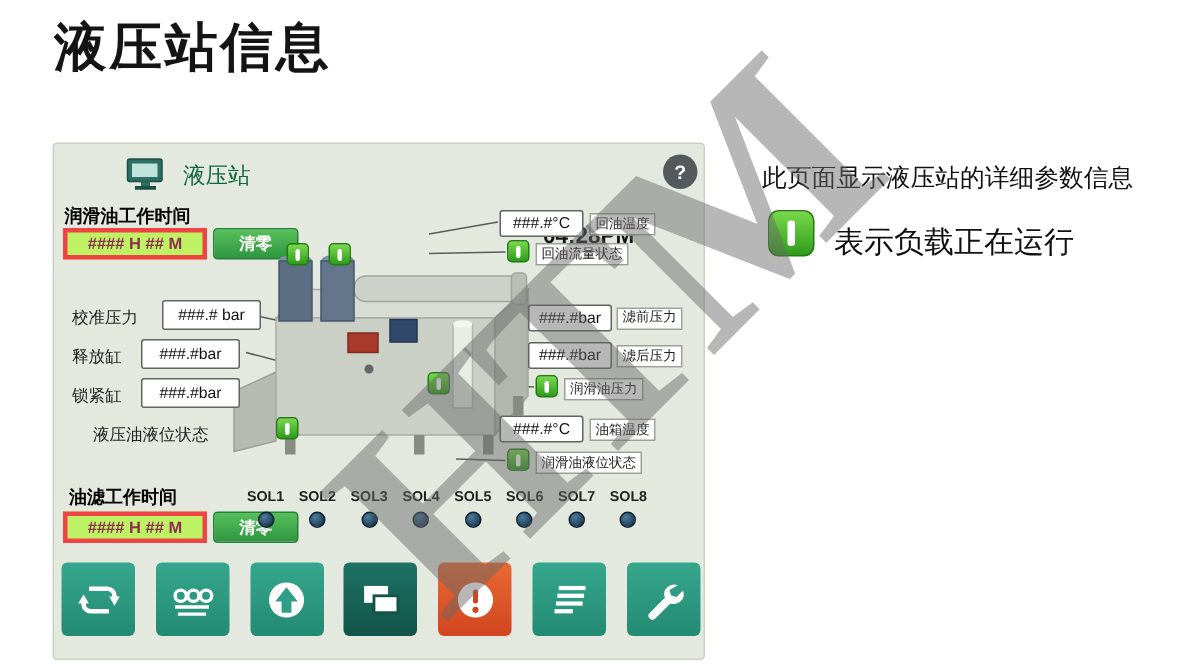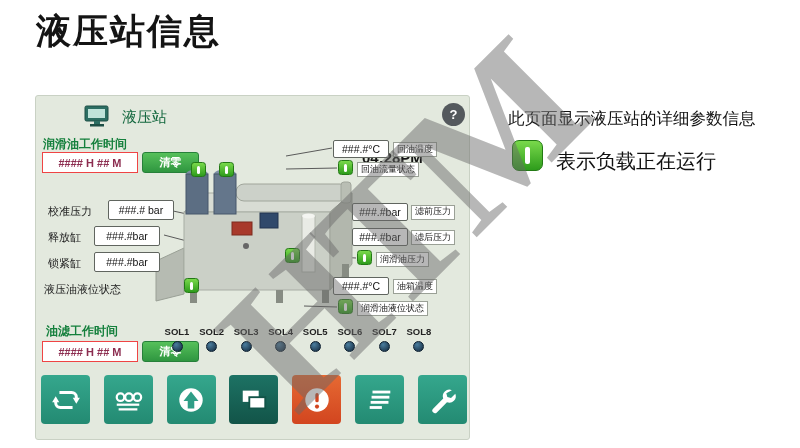--- a/index.html
+++ b/index.html
@@ -20,22 +20,22 @@
 
   
   .panel { position:absolute; left:35px; top:95px; width:435px; height:345px;
            background:#e3e9de; border:1px solid #c9d1c4; border-radius:3px; }
   .panel-title { position:absolute; left:86px; top:12px; font-size:15px; font-weight:400; color:#14683f; }
   .panel-time  { position:absolute; left:326px; top:10px; font-size:15px; font-weight:600; color:#141414;margin-top:43px; }
   .help-btn { position:absolute; left:406px; top:7px; width:23px; height:23px; border-radius:50%;
               background:#54595d; color:#fff; font-size:13px; font-weight:700;
               display:flex; align-items:center; justify-content:center; }
 
-  .section-label { position:absolute; font-size:12px; font-weight:700; color:#15803d; }
-  .pink-box { position:absolute; width:96px; height:21px; background:#ffffff; border:1px solid #ef4444;
+  .section-label { position:absolute; font-size:12px; font-weight:700; color:#000000; }
+  .pink-box { position:absolute; width:96px; height:21px; background:#bef264; border:3px solid #ef4444;
               color:#8c2d50; font-size:11px; font-weight:700; display:flex; align-items:center; justify-content:center; }
   .clear-btn { position:absolute; width:57px; height:21px; border-radius:3px;
                background:linear-gradient(#56c05a,#2f9640); border:1px solid #27803a;
                color:#fff; font-size:11px; font-weight:700; display:flex; align-items:center; justify-content:center;font-family:Liberation Mono, monospace; }
 
   .field-label { position:absolute; font-size:11px; color:#222; }
   .vbox { position:absolute; height:20px; min-width:66px; background:#fff; border:1px solid #60655f;
           border-radius:2px; color:#111; font-size:10.5px; display:flex; align-items:center;
           justify-content:center; z-index:5; padding:0 3px; }
   .clabel { position:absolute; background:#fff; border:1px solid #9aa096; color:#222;
@@ -137,21 +137,21 @@
 
   <div class="field-label" style="left:12px; top:108px;">校准压力</div>
   <div class="vbox" style="left:72px; top:104px;">###.# bar</div>
 
   <div class="field-label" style="left:12px; top:134px;">释放缸</div>
   <div class="vbox" style="left:58px; top:130px;">###.#bar</div>
 
   <div class="field-label" style="left:12px; top:160px;">锁紧缸</div>
   <div class="vbox" style="left:58px; top:156px;">###.#bar</div>
 
-  <div class="field-label" style="left:8px; top:186px;">液压油液位状态</div>
+  <div class="field-label" style="left:26px; top:186px;">液压油液位状态</div>
   <div class="run-ind run-sm" style="left:148px; top:182px;"></div>
 
   <div class="section-label" style="left:10px; top:227px;">油滤工作时间</div>
   <div class="pink-box" style="left:6px; top:245px;">#### H ## M</div>
   <button class="clear-btn" style="left:106px; top:245px;">清零</button>
 
   <div class="vbox" style="left:297px; top:44px; height:18px; min-width:56px;">###.#°C</div>
   <div class="clabel" style="left:357px; top:46px;">回油温度</div>
 
   <div class="run-ind run-sm" style="left:302px; top:64px;"></div>

